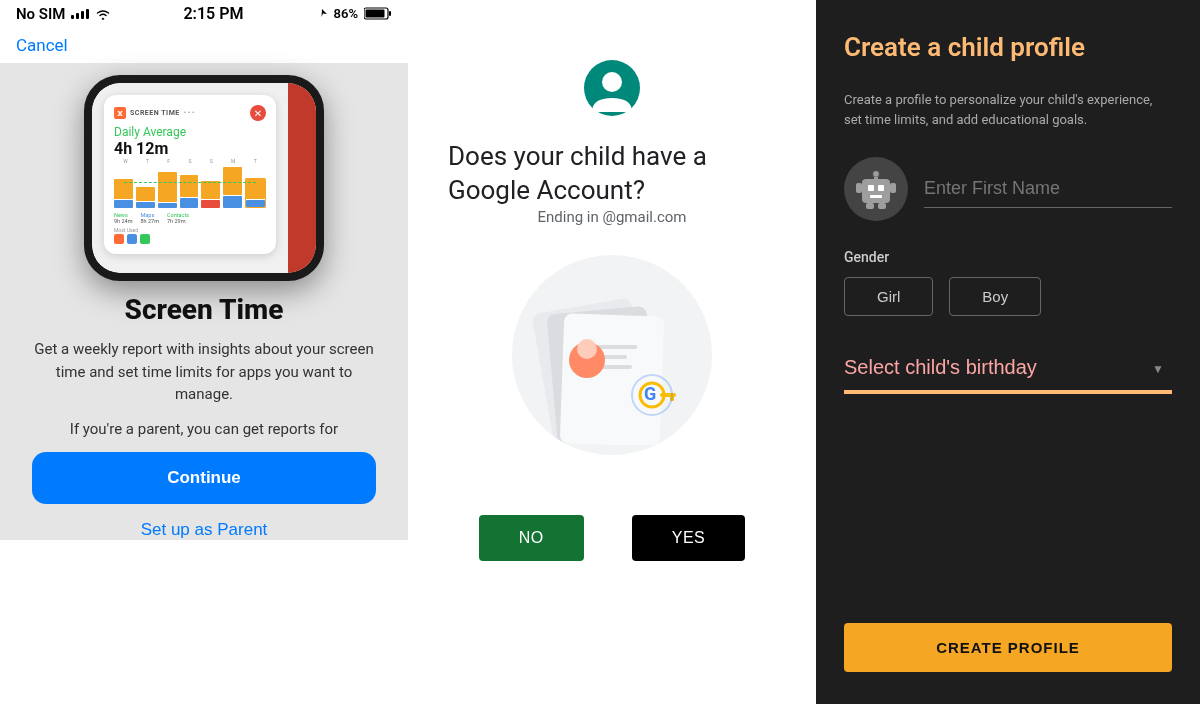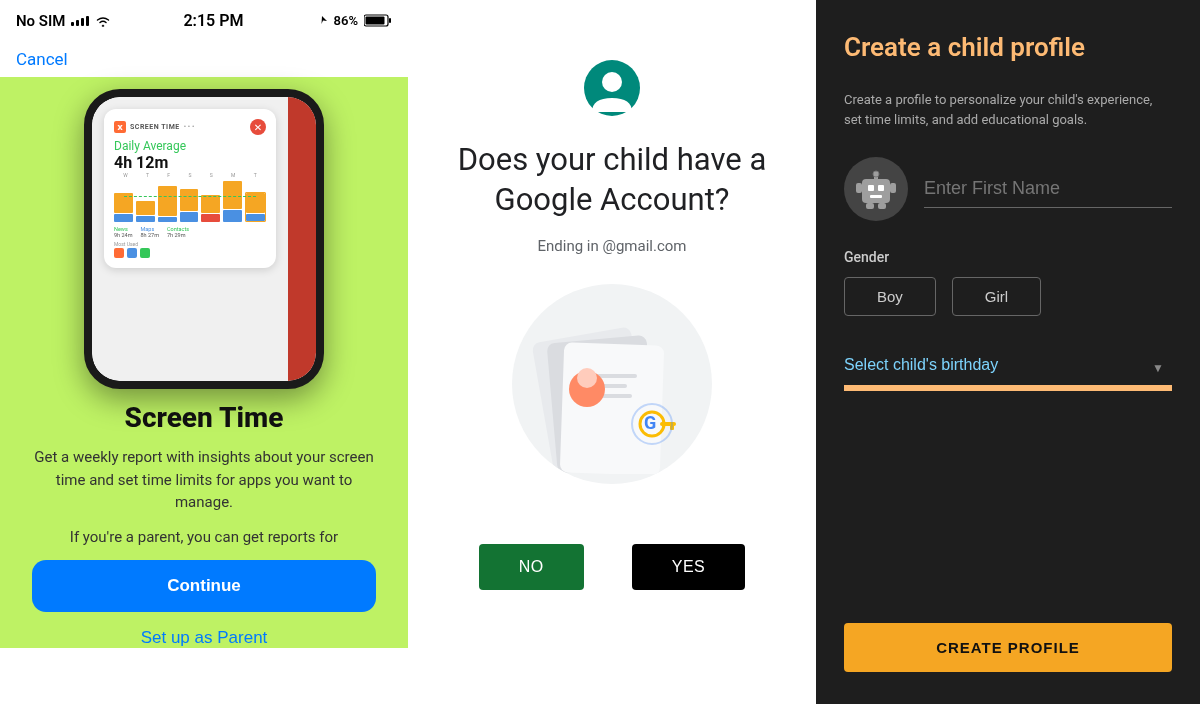--- a/index.html
+++ b/index.html
@@ -7,22 +7,22 @@
       width: 1200px;
       height: 704px;
       display: flex;
       font-family: -apple-system, BlinkMacSystemFont, 'Segoe UI', Roboto, sans-serif;
       overflow: hidden;
     }
 
     
     #panel-ios {
       width: 408px;
-      height: 648px;
-      background: #bef264;
+      height: 540px;
+      background: #e5e5e5;
       display: flex;
       flex-direction: column;
       align-items: center;
       position: relative;
     }
 
     .ios-status-bar {
       width: 100%;
       height: 44px;
       background: white;
@@ -206,26 +206,25 @@
       align-items: center;
       padding: 60px 40px 40px;
       gap: 0;
     }
     .google-icon {
       width: 56px;
       height: 56px;
       margin-bottom: 24px;
     }
     .google-question {
-      font-size: 31px;
+      font-size: 26px;
       font-weight: 400;
       color: #202124;
-      text-align: center;
+      text-align: left;
       line-height: 1.3;
-      margin-bottom: 16px;
     }
     .google-subtitle {
       font-size: 15px;
       color: #5f6368;
       text-align: center;
       margin-bottom: 29px;
     }
 
     
     .google-illustration {
@@ -339,23 +338,23 @@
       cursor: pointer;
     }
     .birthday-wrapper {
       position: relative;
       margin-bottom: 48px;
     }
     .birthday-wrapper select {
       width: 100%;
       background: transparent;
       border: none;
-      border-bottom: 6px solid #fdba74;
-      color: #7dd3fc;
-      font-size: 16px;
+      border-bottom: 4px solid #fdba74;
+      color: #fca5a5;
+      font-size: 20px;
       padding: 12px 0;
       appearance: none;
       cursor: pointer;
       outline: none;
     }
     .birthday-wrapper::after {
       content: '▼';
       position: absolute;
       right: 8px;
       top: 50%;
@@ -587,22 +586,22 @@
         <rect x="38" y="18" width="6" height="10" rx="2" fill="#9e9e9e"></rect>
         <rect x="14" y="38" width="8" height="6" rx="2" fill="#9e9e9e"></rect>
         <rect x="26" y="38" width="8" height="6" rx="2" fill="#9e9e9e"></rect>
       </svg>
     </div>
     <input class="profile-name-input" type="text" placeholder="Enter First Name" style="">
   </div>
 
   <div class="profile-section-label">Gender</div>
   <div class="gender-row">
+    <button class="gender-btn">Girl</button>
     <button class="gender-btn">Boy</button>
-    <button class="gender-btn">Girl</button>
   </div>
 
   <div class="birthday-wrapper">
     <select>
       <option value="">Select child's birthday</option>
     </select>
   </div>
 
   <button class="create-profile-btn">CREATE PROFILE</button>
 </div>

